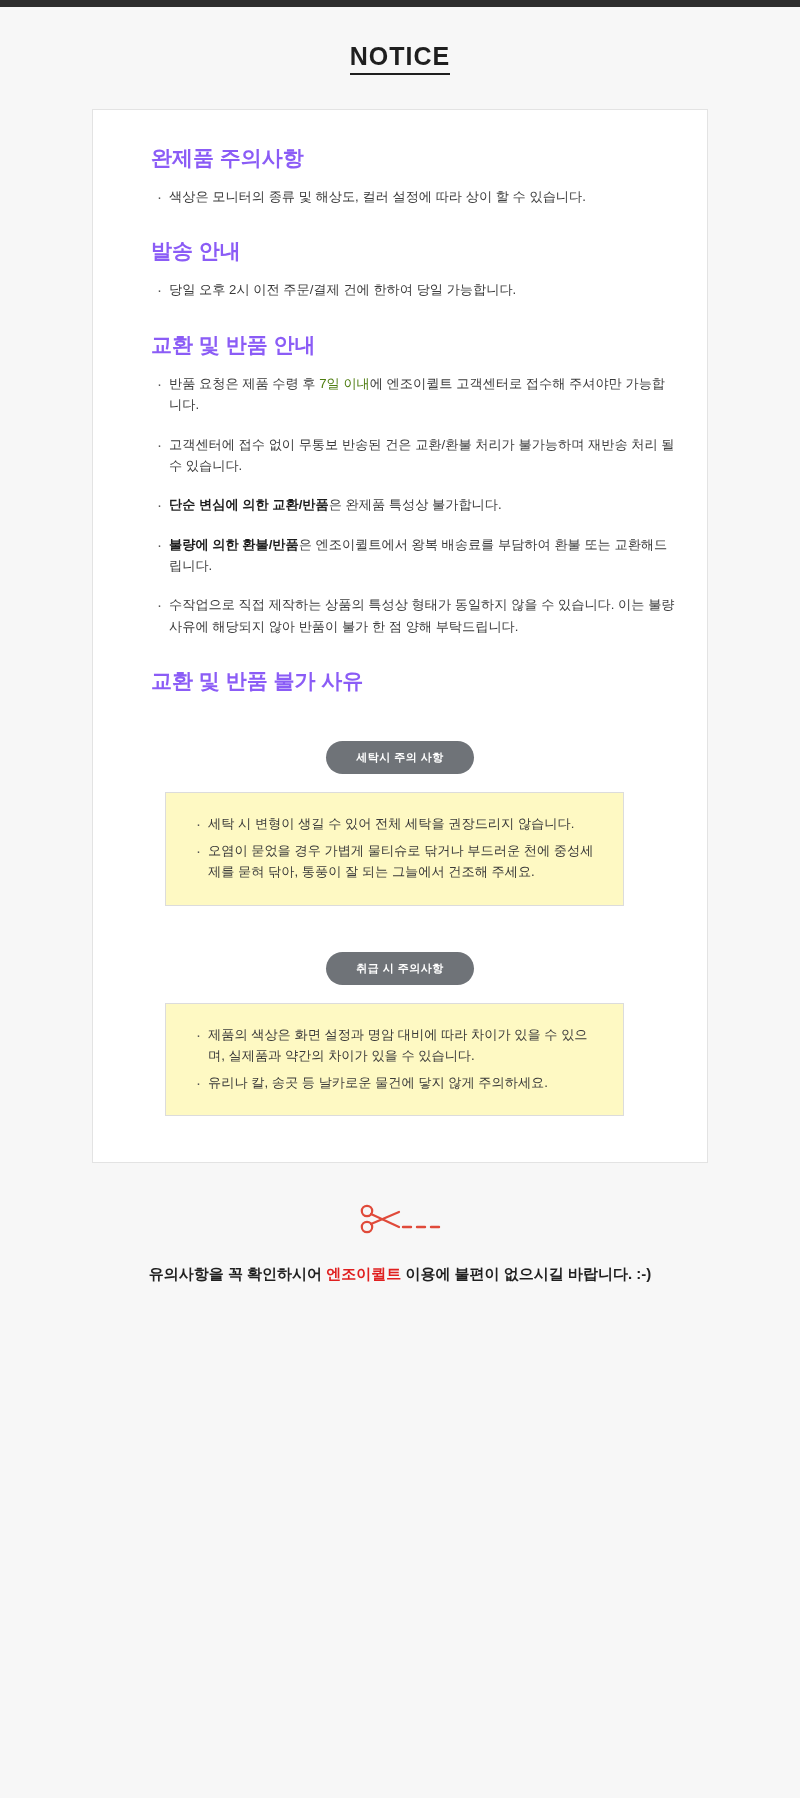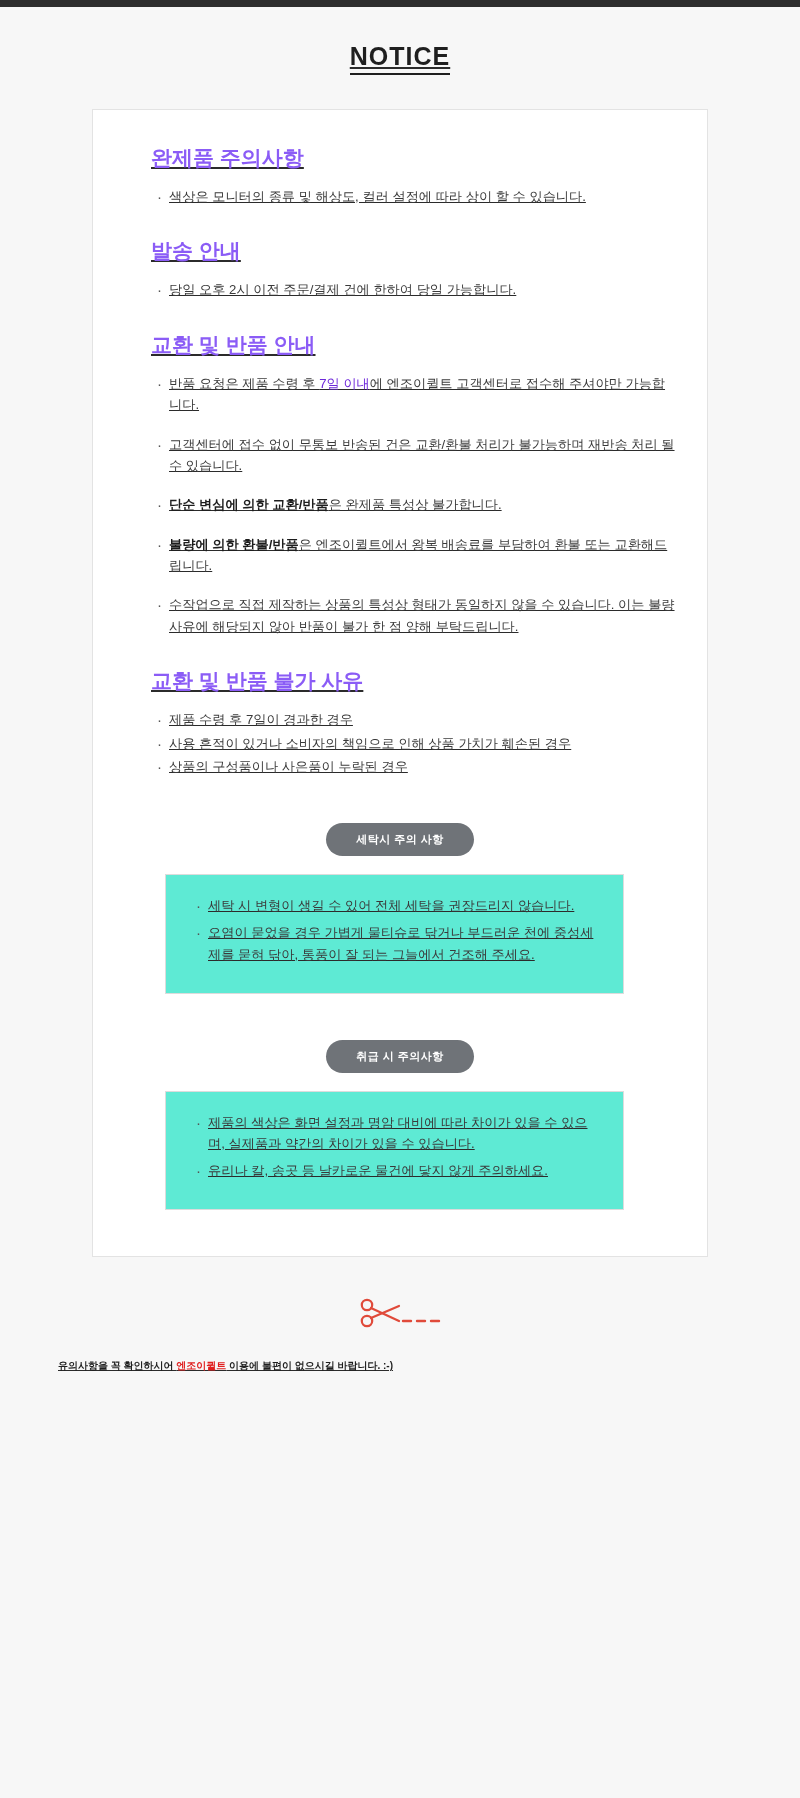--- a/index.html
+++ b/index.html
@@ -17,21 +17,20 @@
   }
   .topbar {
     width: 100%;
     height: 7px;
     background: #2e2e2e;
   }
   .page {
     width: 684px;
     margin: 0 auto;
     padding: 0 0 30px 0;
-    text-decoration: underline;
   }
   .notice-title {
     text-align: center;
     font-size: 25px;
     font-weight: bold;
     letter-spacing: 1px;
     color: #1f1f1f;
     padding: 35px 0 16px 0;
   }
   .notice-title span {
@@ -72,21 +71,21 @@
     position: absolute;
     left: 0;
     top: -1px;
     color: #555;
     font-size: 15px;
   }
   ul.bullets.tight li {
     margin-bottom: 2px;
   }
   .red {
-    color: #6d28d9;
+    color: #4d7c0f;
   }
   .bold {
     font-weight: bold;
     color: #1c1c1c;
   }
   .pill-wrap {
     text-align: center;
     margin-top: 46px;
   }
   .pill {
@@ -95,39 +94,40 @@
     color: #ffffff;
     font-size: 11px;
     font-weight: bold;
     border-radius: 20px;
     padding: 9px 30px;
     letter-spacing: 0.5px;
   }
   .box {
     margin: 18px 53px 0 42px;
     border: 1px solid #dcdcdc;
-    background: #5eead4;
-    padding: 20px 22px 22px 22px;
+    background: #fef9c3;
+    padding: 20px 22px 16px 22px;
   }
   .box ul.bullets {
     padding-left: 8px;
   }
   .box ul.bullets li {
     margin-bottom: 6px;
     line-height: 1.6;
   }
   .scissors {
     text-align: center;
     margin: 40px 0 0 0;
     height: 40px;
     position: relative;
   }
   .scissors svg { display: inline-block; }
   .footer-note {
-    font-size: 10px;
+    text-align: center;
+    font-size: 15px;
     font-weight: bold;
     color: #1f1f1f;
     padding: 22px 0 40px 0;
   }
   .footer-note .brand { color: #e02020; }
 </style>
 </head>
 <body>
 
 <div class="topbar"></div>
@@ -153,25 +153,20 @@
     <h3 class="sec-title mt">교환 및 반품 안내</h3>
     <ul class="bullets">
       <li><span>반품 요청은 제품 수령 후 <span class="red">7일 이내</span>에 엔조이퀼트 고객센터로 접수해 주셔야만 가능합니다.</span></li>
       <li>고객센터에 접수 없이 무통보 반송된 건은 교환/환불 처리가 불가능하며 재반송 처리 될 수 있습니다.</li>
       <li><span><span class="bold">단순 변심에 의한 교환/반품</span>은 완제품 특성상 불가합니다.</span></li>
       <li><span><span class="bold">불량에 의한 환불/반품</span>은 엔조이퀼트에서 왕복 배송료를 부담하여 환불 또는 교환해드립니다.</span></li>
       <li>수작업으로 직접 제작하는 상품의 특성상 형태가 동일하지 않을 수 있습니다. 이는 불량 사유에 해당되지 않아 반품이 불가 한 점 양해 부탁드립니다.</li>
     </ul>
 
     <h3 class="sec-title mt">교환 및 반품 불가 사유</h3>
-    <ul class="bullets tight">
-      <li>제품 수령 후 7일이 경과한 경우</li>
-      <li>사용 흔적이 있거나 소비자의 책임으로 인해 상품 가치가 훼손된 경우</li>
-      <li>상품의 구성품이나 사은품이 누락된 경우</li>
-    </ul>
 
     <div class="pill-wrap">
       <span class="pill">세탁시 주의 사항</span>
     </div>
     <div class="box">
       <ul class="bullets">
         <li>세탁 시 변형이 생길 수 있어 전체 세탁을 권장드리지 않습니다.</li>
         <li>오염이 묻었을 경우 가볍게 물티슈로 닦거나 부드러운 천에 중성세제를 묻혀 닦아, 통풍이 잘 되는 그늘에서 건조해 주세요.</li>
       </ul>
     </div>

